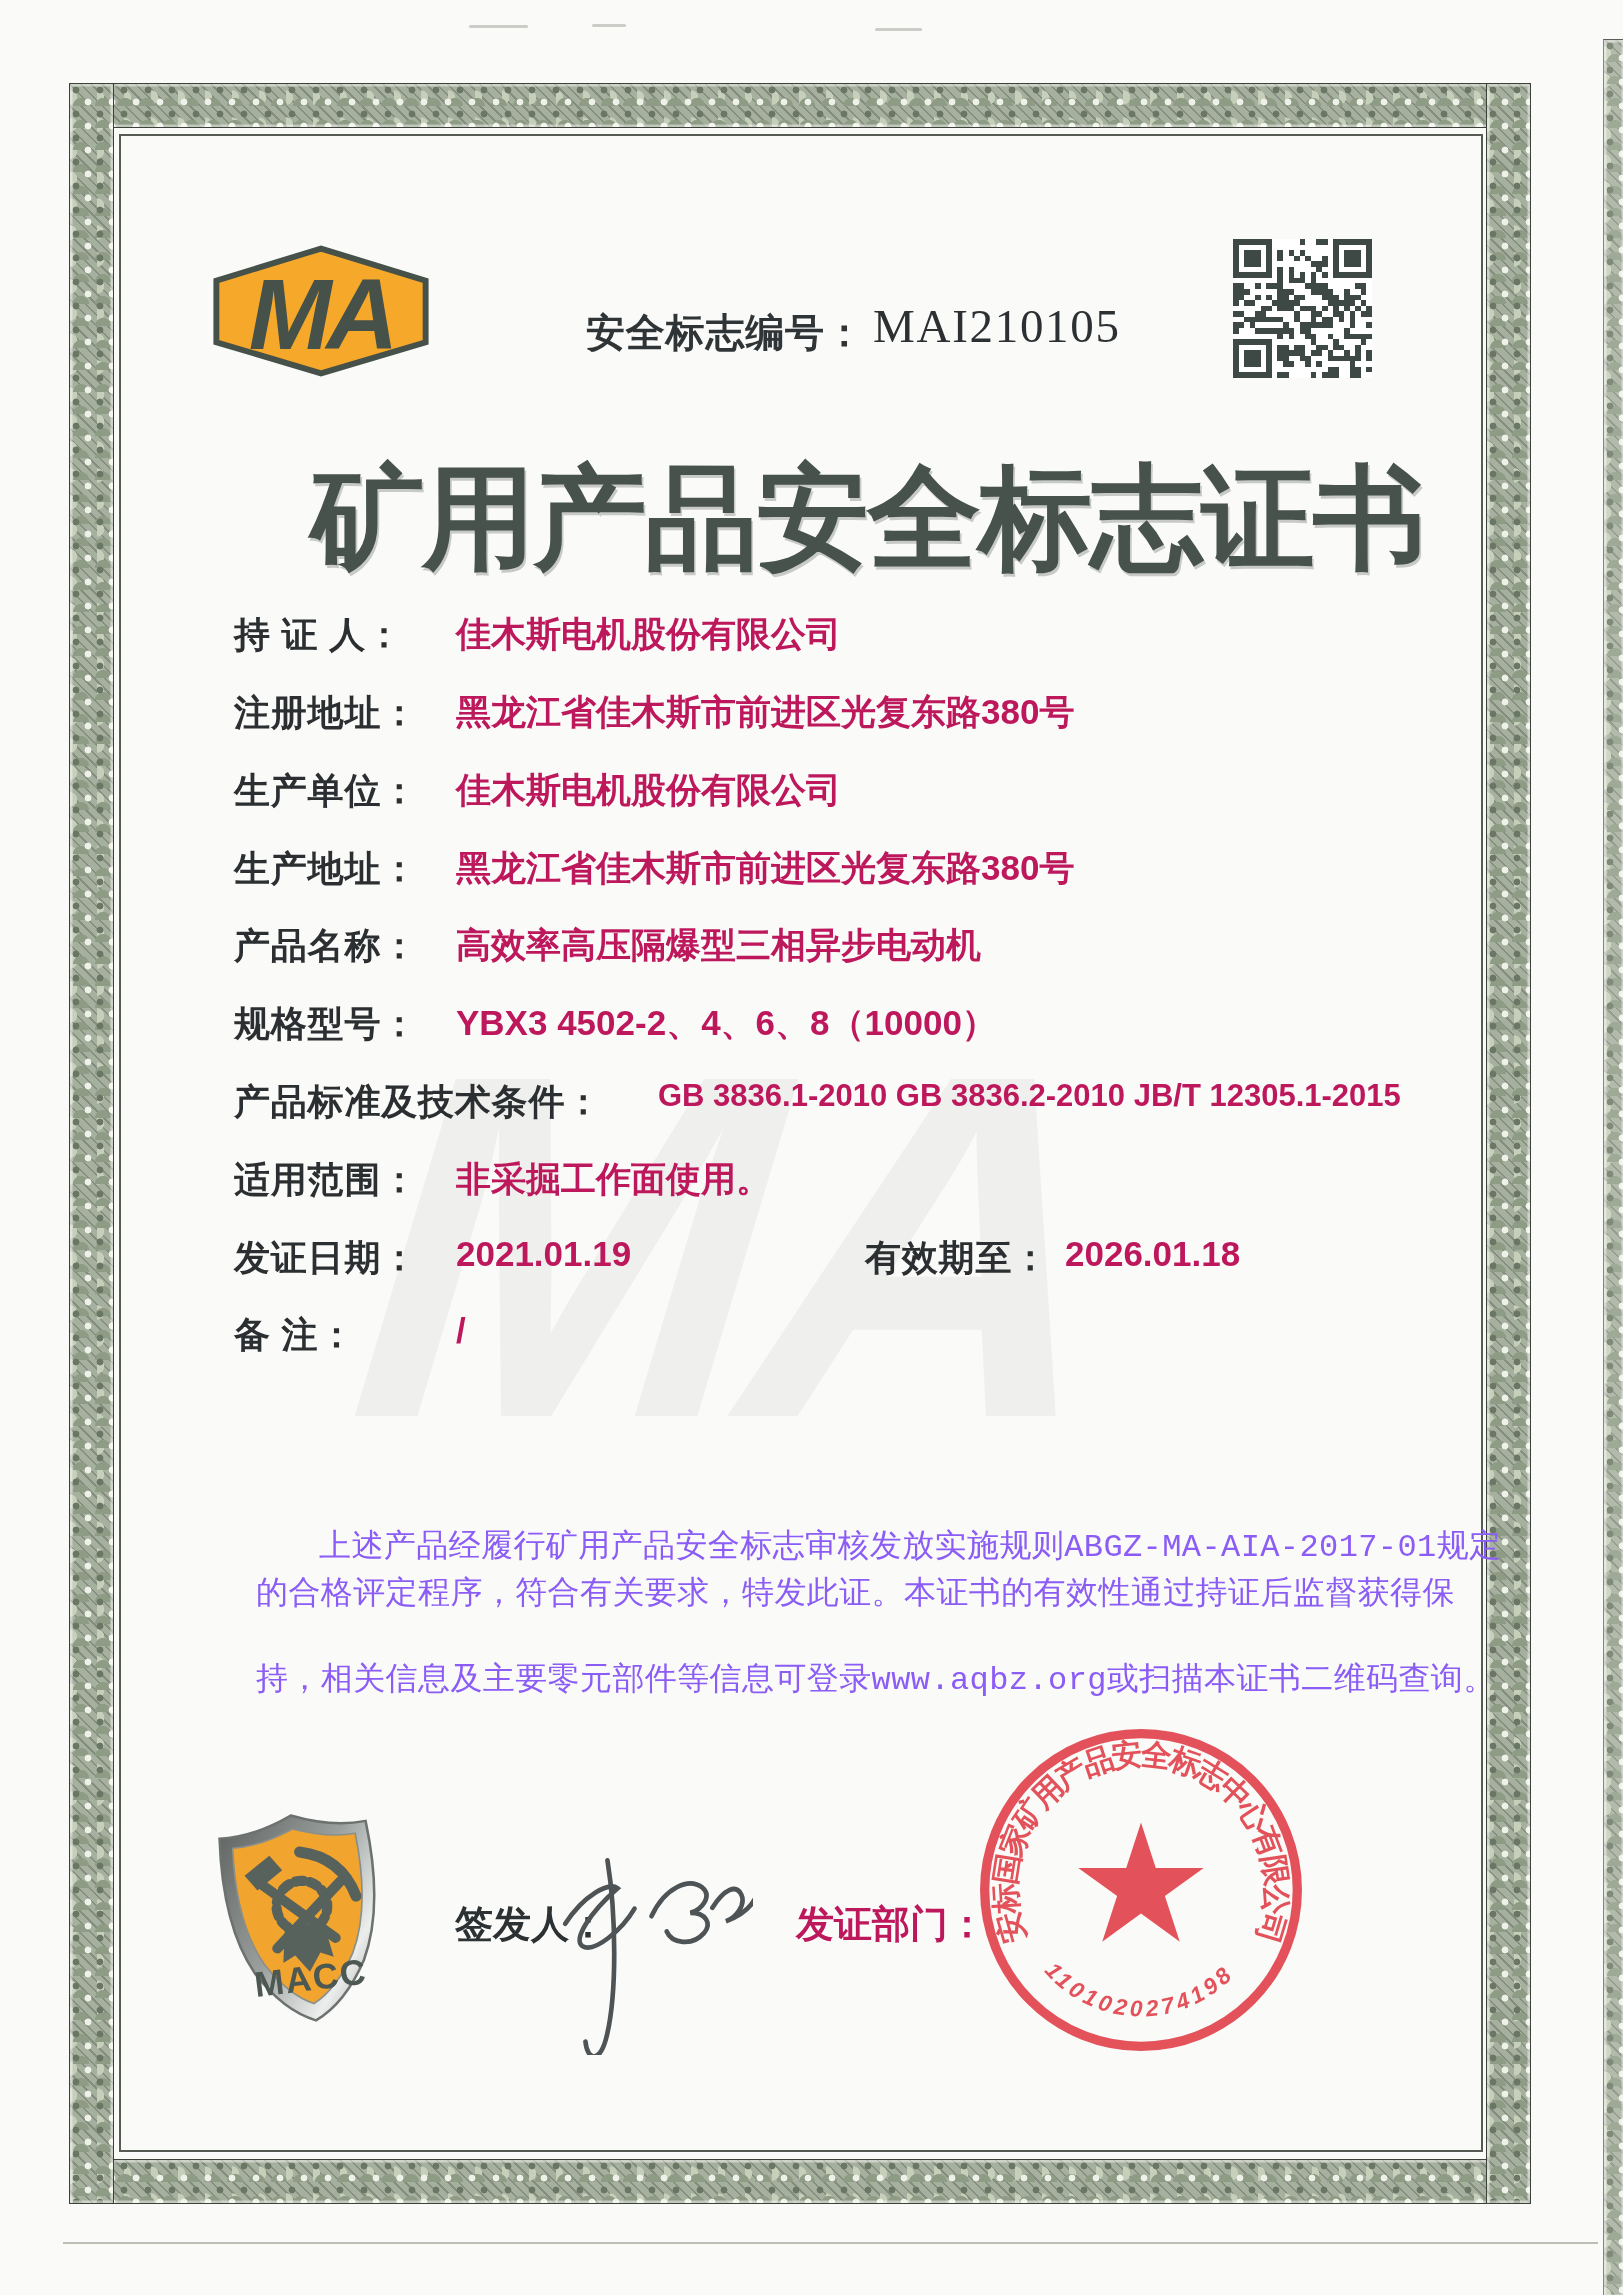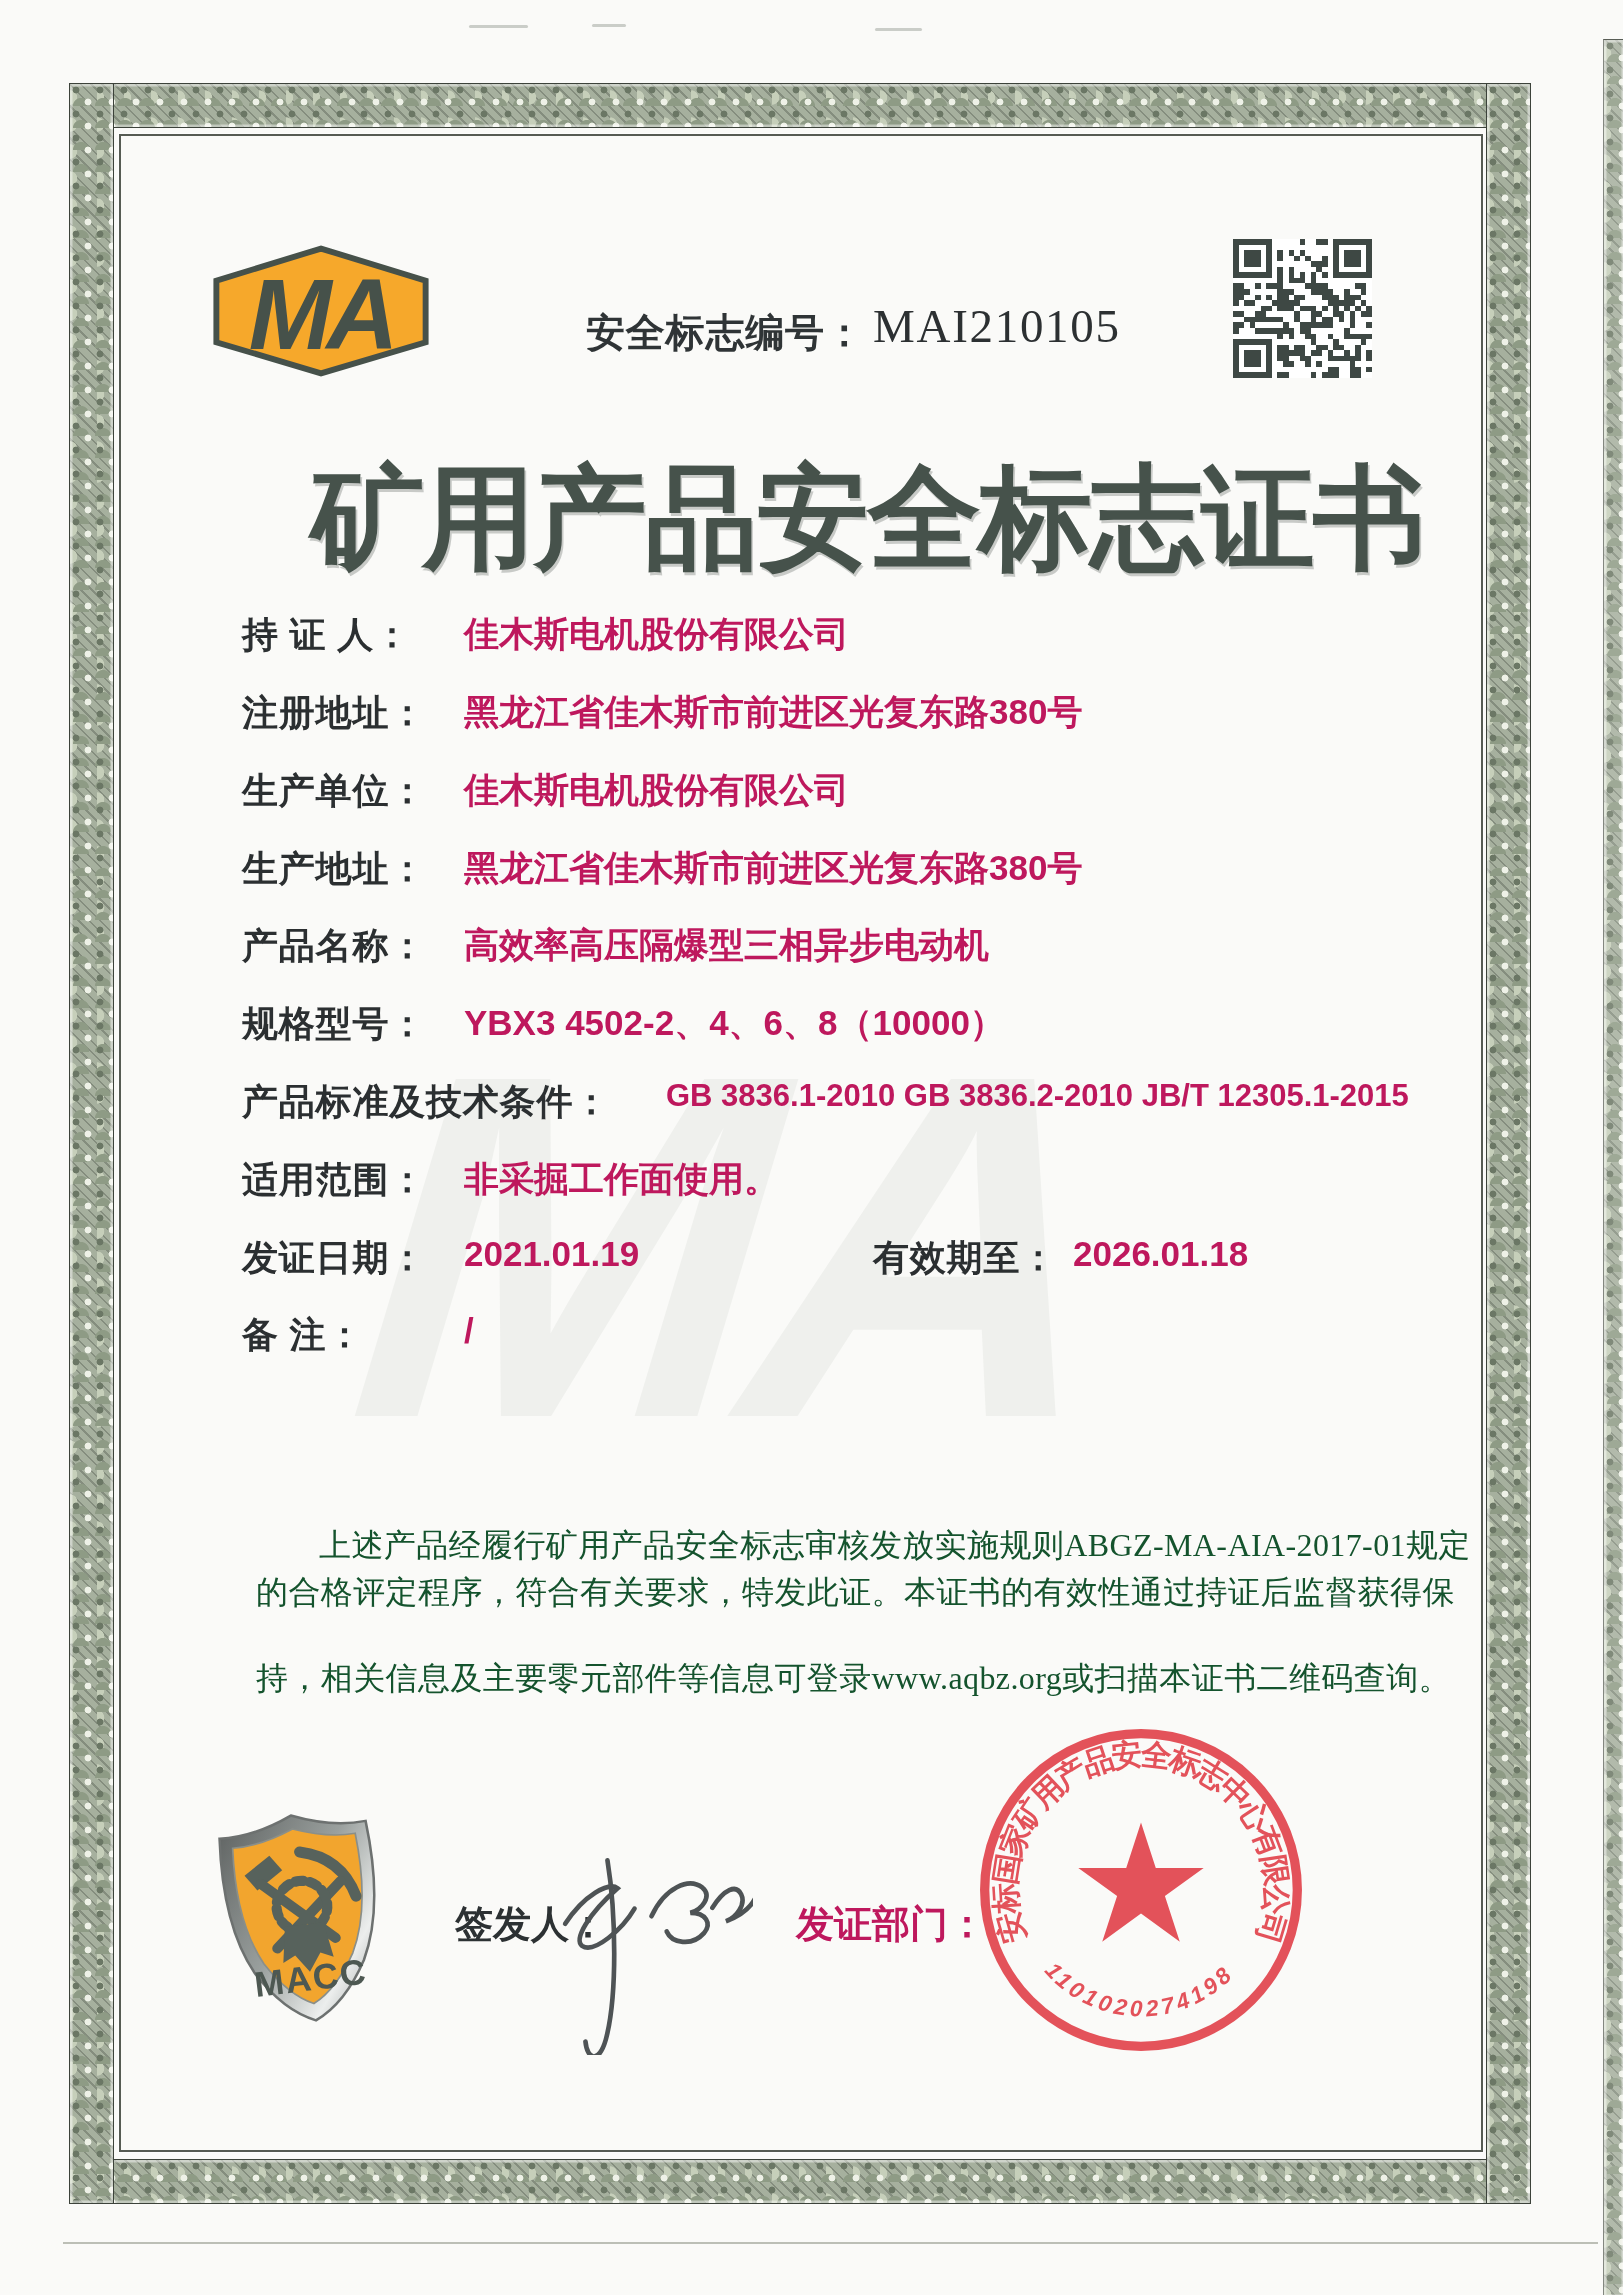--- a/index.html
+++ b/index.html
@@ -47,29 +47,29 @@
   .cert-title{
     left:311px;top:435px;width:1001px;
     font-size:113px;line-height:1.06;font-weight:900;
     font-family:"Liberation Serif",serif;color:#46524b;
     letter-spacing:-1.7px;white-space:nowrap;
     text-shadow:1.7px 2.5px 0 rgba(25,30,26,.22);
     margin-top:24px;
   }
 
   
-  .row{position:absolute;left:12px;width:1442px;height:51px;}
+  .row{position:absolute;left:4px;width:1442px;height:51px;}
   .flabel{position:absolute;left:230px;top:0;font-size:36px;font-weight:700;color:#2b2f31;letter-spacing:0.8px;white-space:nowrap;}
   .fvalue{position:absolute;left:452px;top:0;font-size:35px;font-weight:700;color:#be185d;white-space:nowrap;}
   .fvalue.std{left:616px;font-size:31px;letter-spacing:0;margin-left:38px;}
   .flabel.mid{left:861px;}
   .fvalue.mid2{left:1061px;}
 
   
-  .pline{position:absolute;font-size:32px;color:#14532d;letter-spacing:0.4px;white-space:nowrap;font-family:Liberation Serif, serif;}
+  .pline{position:absolute;font-size:32px;color:#8b5cf6;letter-spacing:0.4px;white-space:nowrap;font-family:Liberation Mono, monospace;}
 
   
   .sign-label{left:435px;top:1899px;font-size:38px;font-weight:700;color:#2c3133;white-space:nowrap;margin-left:20px;}
   .dept-label{left:796px;top:1899px;font-size:38px;font-weight:700;color:#be185d;white-space:nowrap;}
 
   .watermark{
     left:364px;top:964px;font-size:490px;font-weight:900;font-style:italic;
     color:rgba(145,155,145,0.10);transform:skewX(-6deg);letter-spacing:-17px;
     font-family:"Liberation Sans",sans-serif;pointer-events:none;white-space:nowrap;
   }

